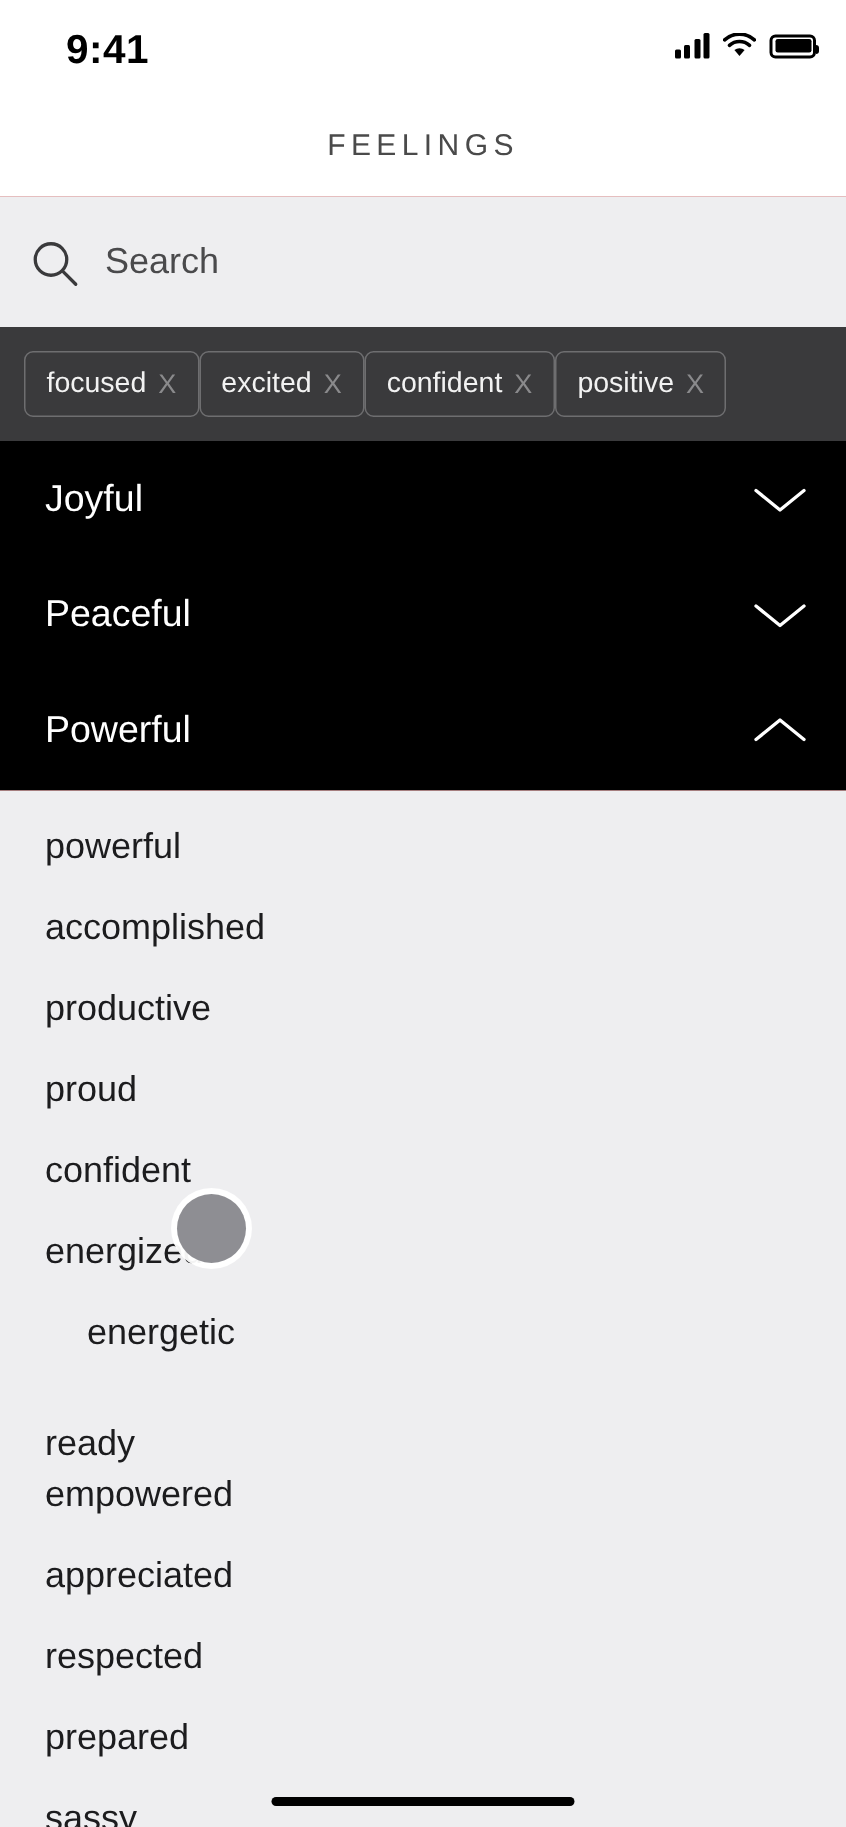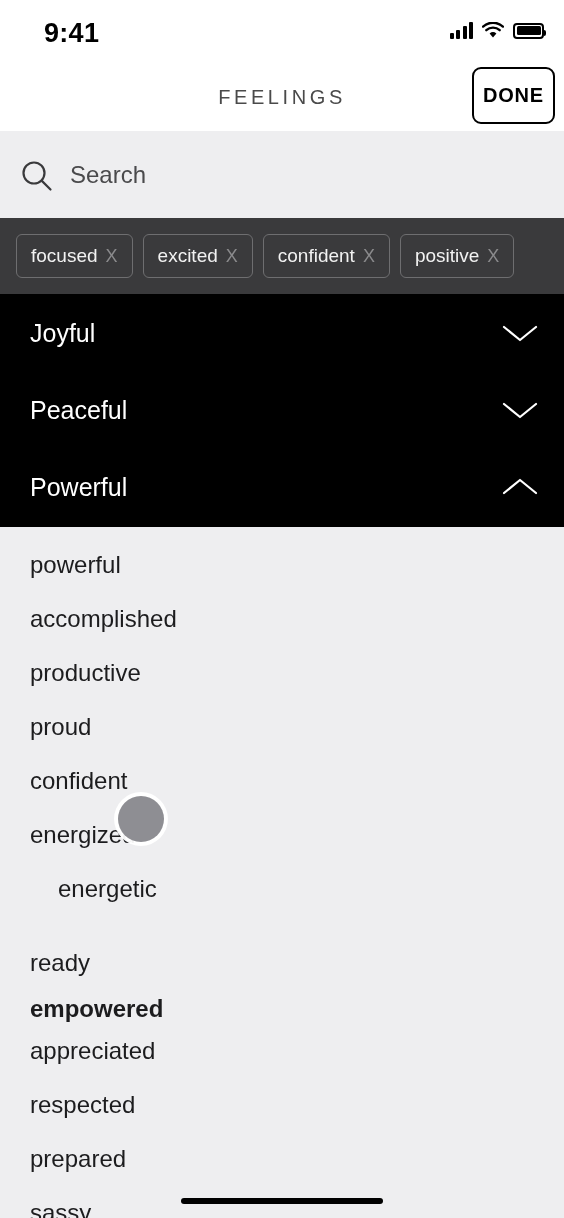--- a/index.html
+++ b/index.html
@@ -91,21 +91,20 @@
   }
   .search-input::placeholder { color:#4a4a4c; opacity:1; }
 
   
   .chipbar {
     position:absolute; top:218px; left:0;
     width:564px; height:76px;
     background:#3a3a3c;
     display:flex; align-items:center;
     padding-left:16px;
-    gap:10px;
     overflow:hidden;
   }
   .chip {
     height:44px;
     border:1px solid #6e6e70;
     border-radius:6px;
     display:flex; align-items:center;
     padding:0 14px;
     gap:8px;
     background:transparent;
@@ -199,21 +198,20 @@
       </div>
       <div class="batt">
         <div class="fill"></div>
           <div class="cap"></div>
       </div>
     </div>
   </div>
 
   <div class="navbar">
     <div class="nav-title">FEELINGS</div>
-    <div class="done-btn">DONE</div>
   </div>
 
   <div class="searchbar">
     <div class="search-icon">
       <svg width="32" height="32" viewBox="0 0 32 32">
         <circle cx="13" cy="13" r="10.5" stroke="#3a3a3c" stroke-width="2.2" fill="none"></circle>
         <line x1="20.6" y1="20.6" x2="29.5" y2="29.5" stroke="#3a3a3c" stroke-width="2.2" stroke-linecap="round"></line>
       </svg>
     </div>
     <input class="search-input" type="text" placeholder="Search" style="">
@@ -261,21 +259,21 @@
 
   <div class="listpane" id="listpane">
     <div class="feel-item" style="top: 24px;">powerful</div>
       <div class="feel-item" style="top: 78px;">accomplished</div>
       <div class="feel-item" style="top: 132px;">productive</div>
       <div class="feel-item" style="top: 186px;">proud</div>
       <div class="feel-item" style="top: 240px;">confident</div>
       <div class="feel-item" style="top: 294px;">energized</div>
       <div class="feel-item" style="top: 348px; margin-left: 28px;">energetic</div>
       <div class="feel-item" style="top: 402px; margin-top: 20px;">ready</div>
-      <div class="feel-item" style="top: 468px; font-weight: bold;">empowered</div>
+      <div class="feel-item" style="top: 456px;">empowered</div>
       <div class="feel-item" style="top: 510px;">appreciated</div>
       <div class="feel-item" style="top: 564px; text-align: center;">respected</div>
       <div class="feel-item" style="top: 618px;">prepared</div>
       <div class="feel-item" style="top: 672px;">sassy</div>
       <div class="cursor" id="cursor" style="left: 118px; top: 269px;"></div>
   </div>
 
   <div class="home-ind"></div>
 </div>
 

